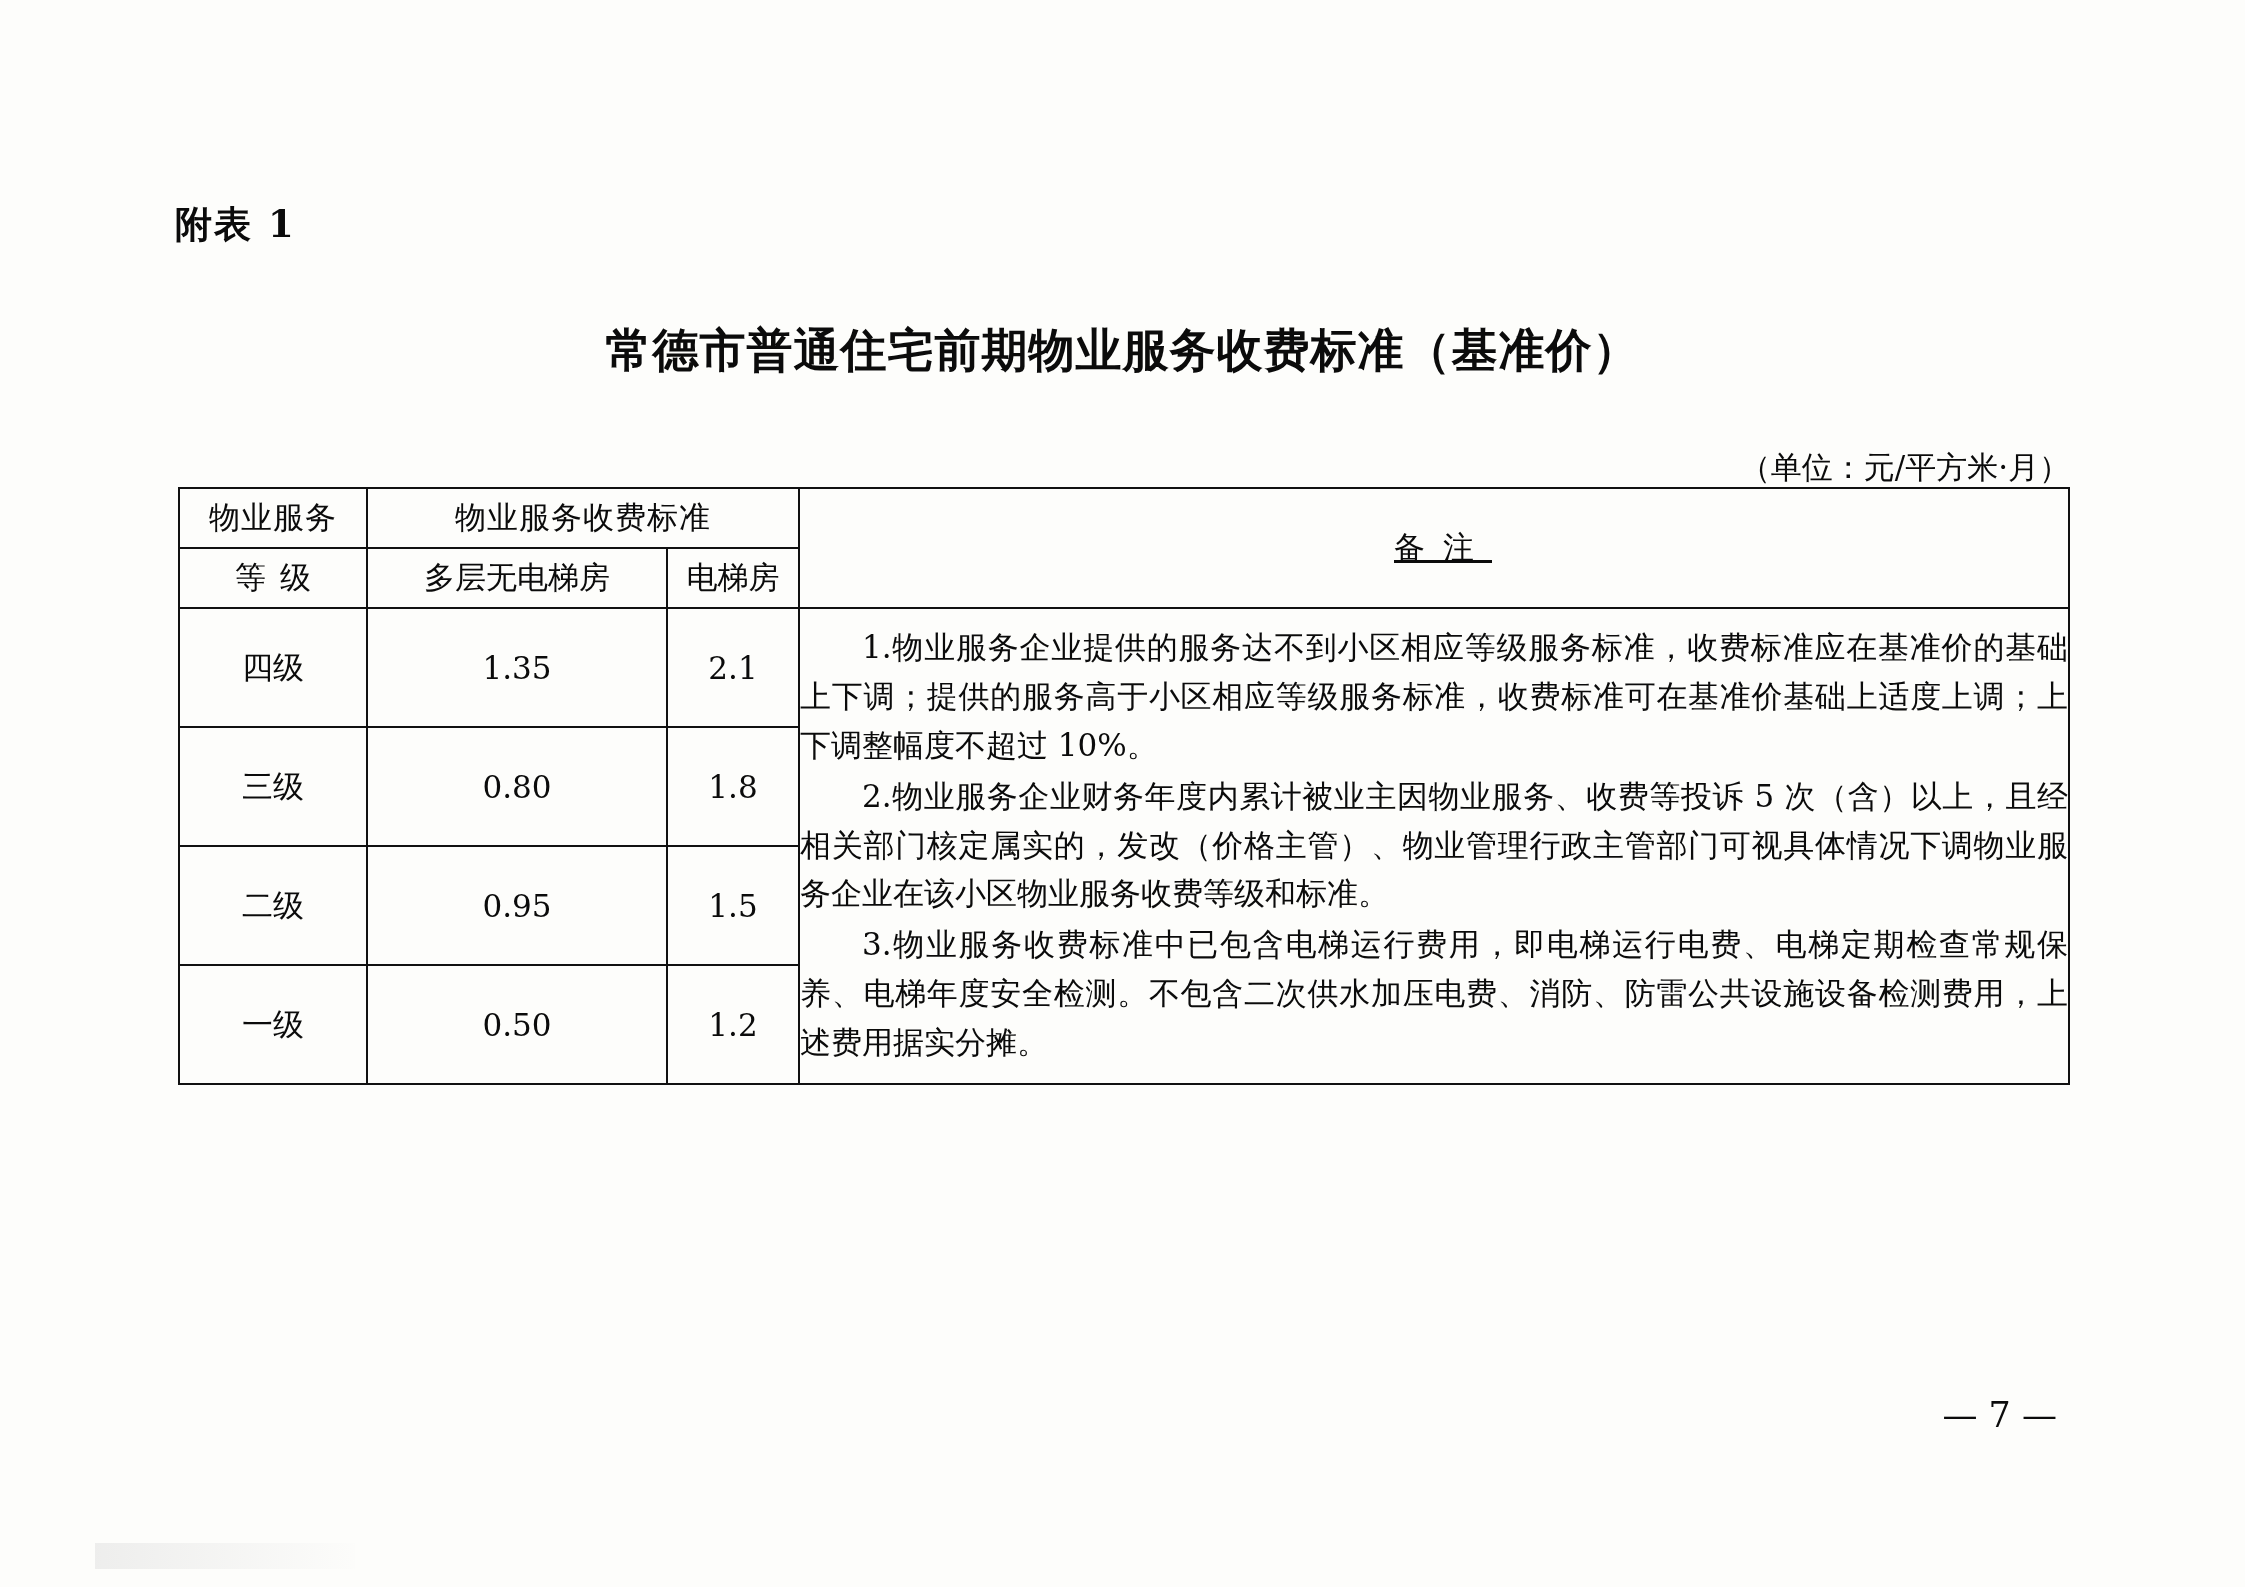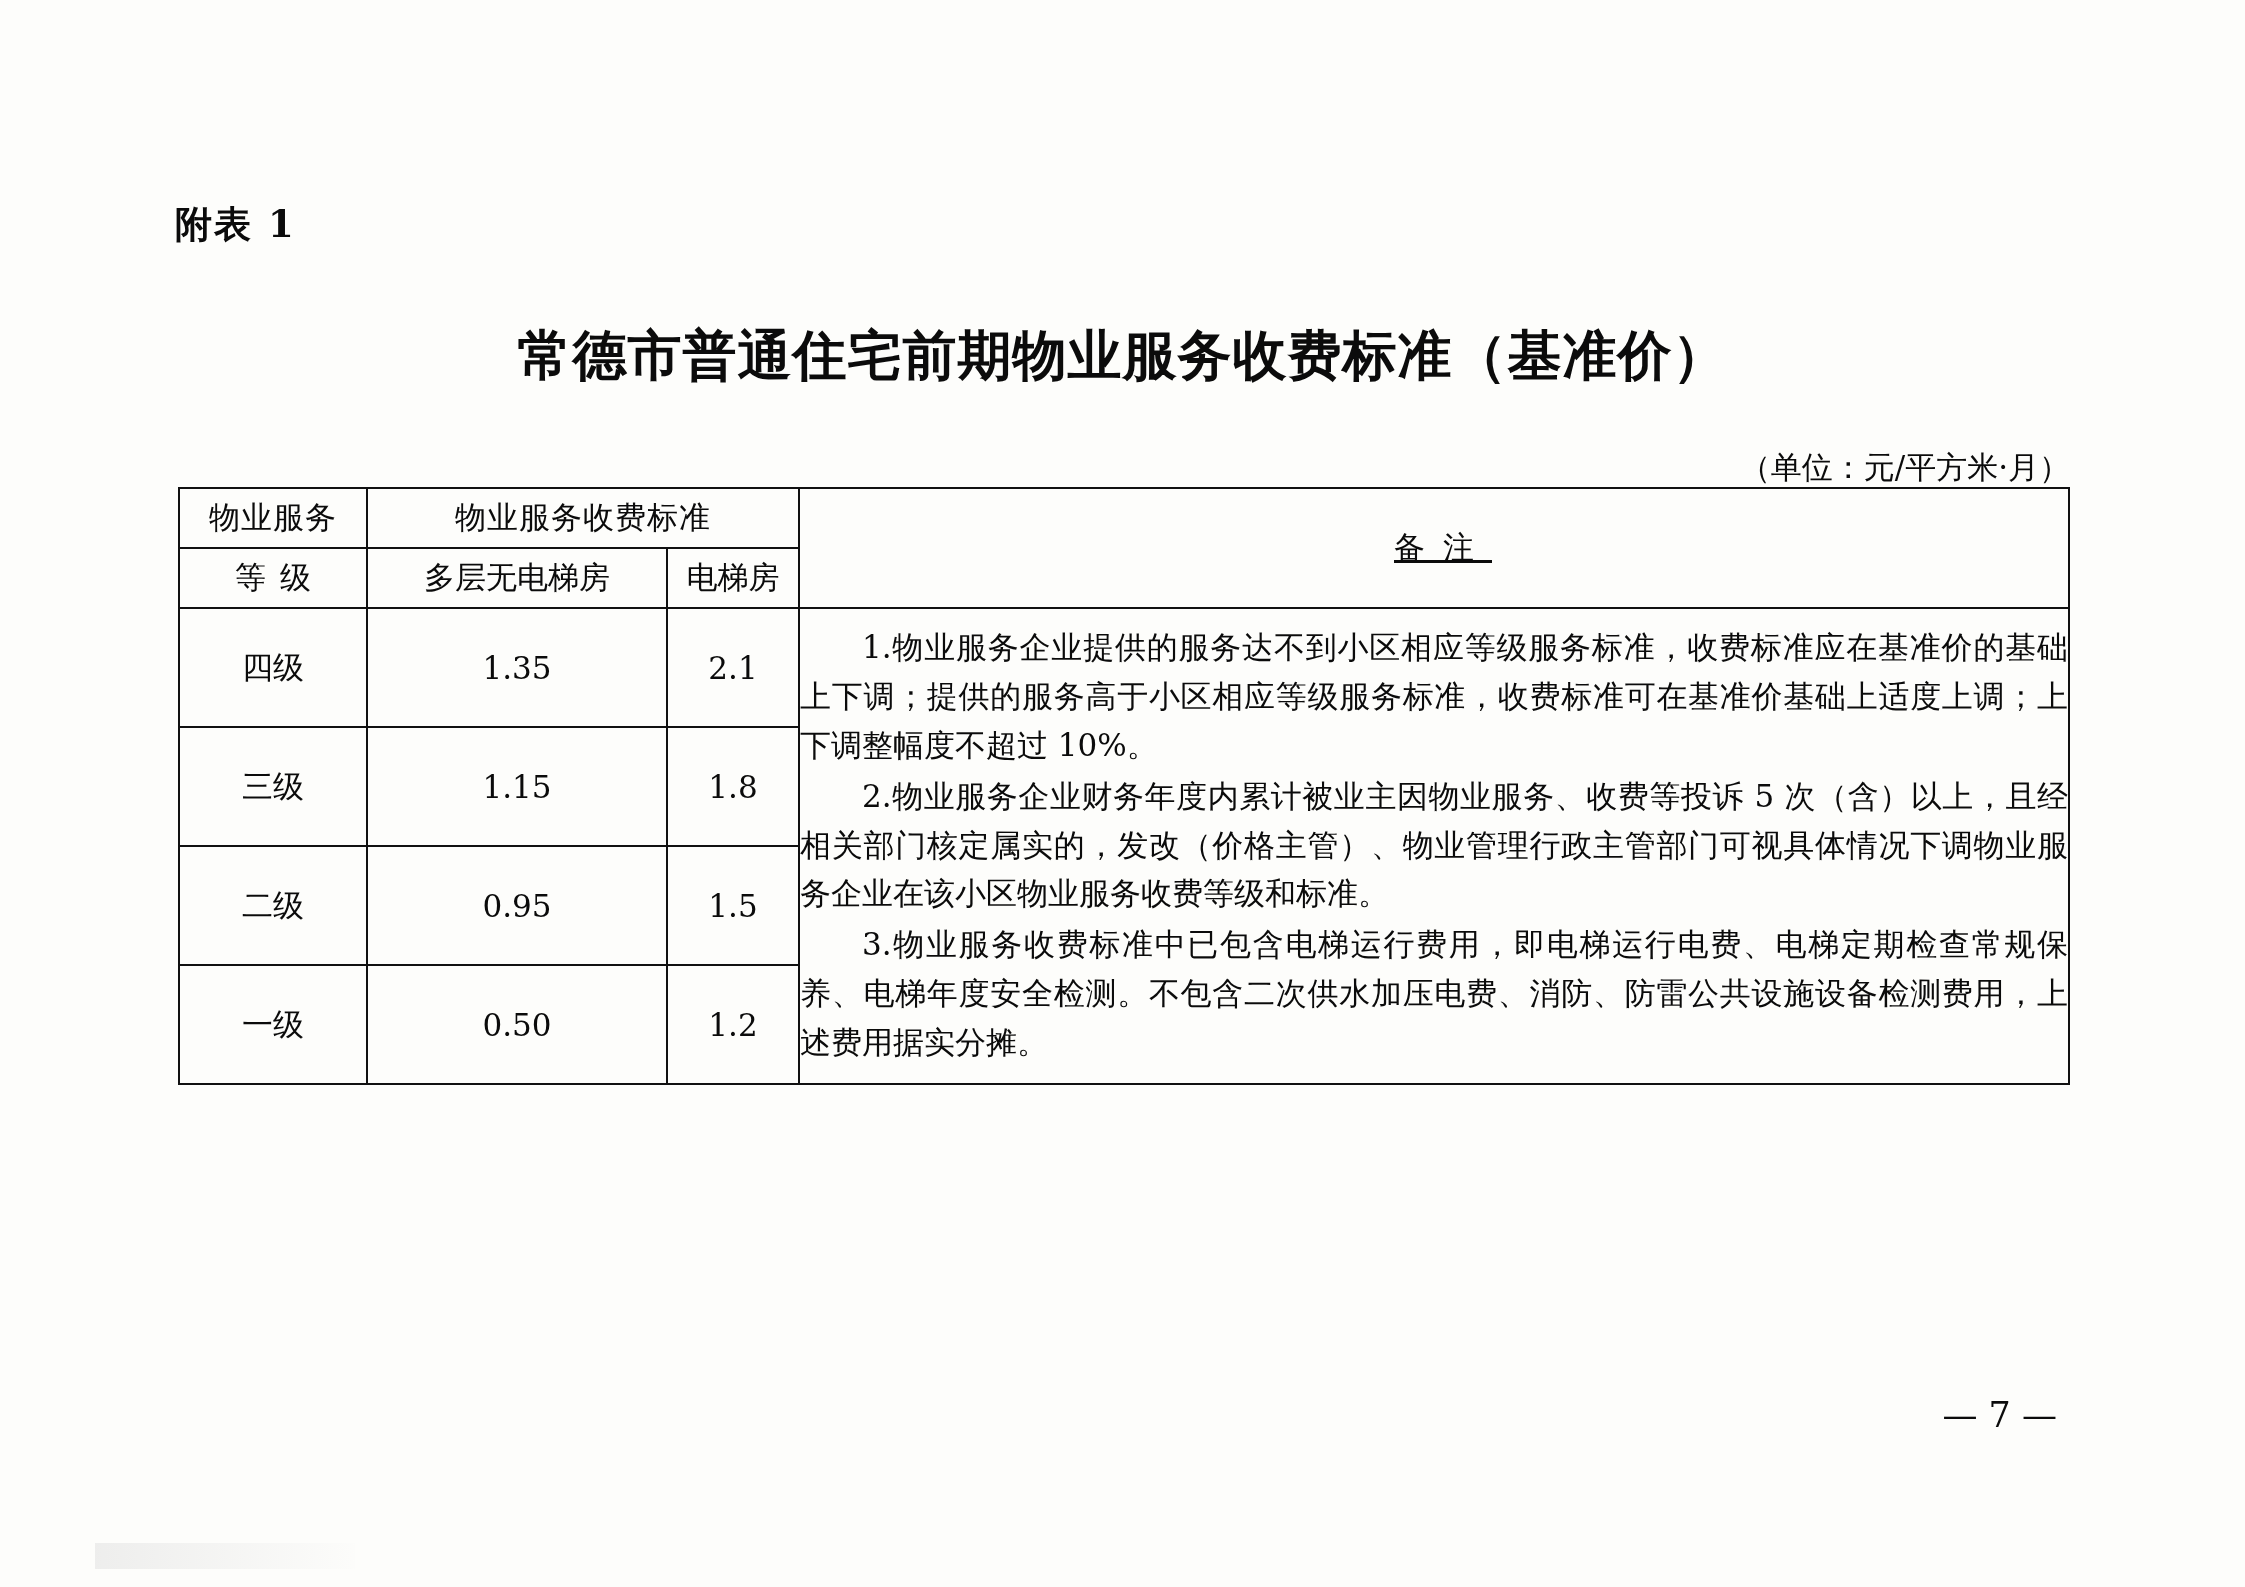--- a/index.html
+++ b/index.html
@@ -30,21 +30,21 @@
     font-weight: bold;
     letter-spacing: 2px;
     font-family: "DejaVu Serif", "Liberation Serif", serif;
   }
   .doc-title {
     position: absolute;
     left: 0;
     top: 320px;
     width: 2245px;
     text-align: center;
-    font-size: 54px;
+    font-size: 46px;
     font-weight: bold;
     letter-spacing: 1px;
     font-family: "DejaVu Serif", "Liberation Serif", serif;
   }
   .unit-note {
     position: absolute;
     right: 175px;
     top: 435px;
     font-size: 31px;
     font-family: "DejaVu Serif", "Liberation Serif", serif;
@@ -167,21 +167,21 @@
         <td>1.35</td>
         <td>2.1</td>
         <td class="note-cell" rowspan="4">
           <p>1.物业服务企业提供的服务达不到小区相应等级服务标准，收费标准应在基准价的基础上下调；提供的服务高于小区相应等级服务标准，收费标准可在基准价基础上适度上调；上下调整幅度不超过 10%。</p>
           <p>2.物业服务企业财务年度内累计被业主因物业服务、收费等投诉 5 次（含）以上，且经相关部门核定属实的，发改（价格主管）、物业管理行政主管部门可视具体情况下调物业服务企业在该小区物业服务收费等级和标准。</p>
           <p>3.物业服务收费标准中已包含电梯运行费用，即电梯运行电费、电梯定期检查常规保养、电梯年度安全检测。不包含二次供水加压电费、消防、防雷公共设施设备检测费用，上述费用据实分摊。</p>
         </td>
       </tr>
       <tr class="data-row">
         <td>三级</td>
-        <td>1.15</td>
+        <td>0.80</td>
         <td>1.8</td>
       </tr>
       <tr class="data-row">
         <td>二级</td>
         <td>0.95</td>
         <td>1.5</td>
       </tr>
       <tr class="data-row">
         <td>一级</td>
         <td>0.50</td>

